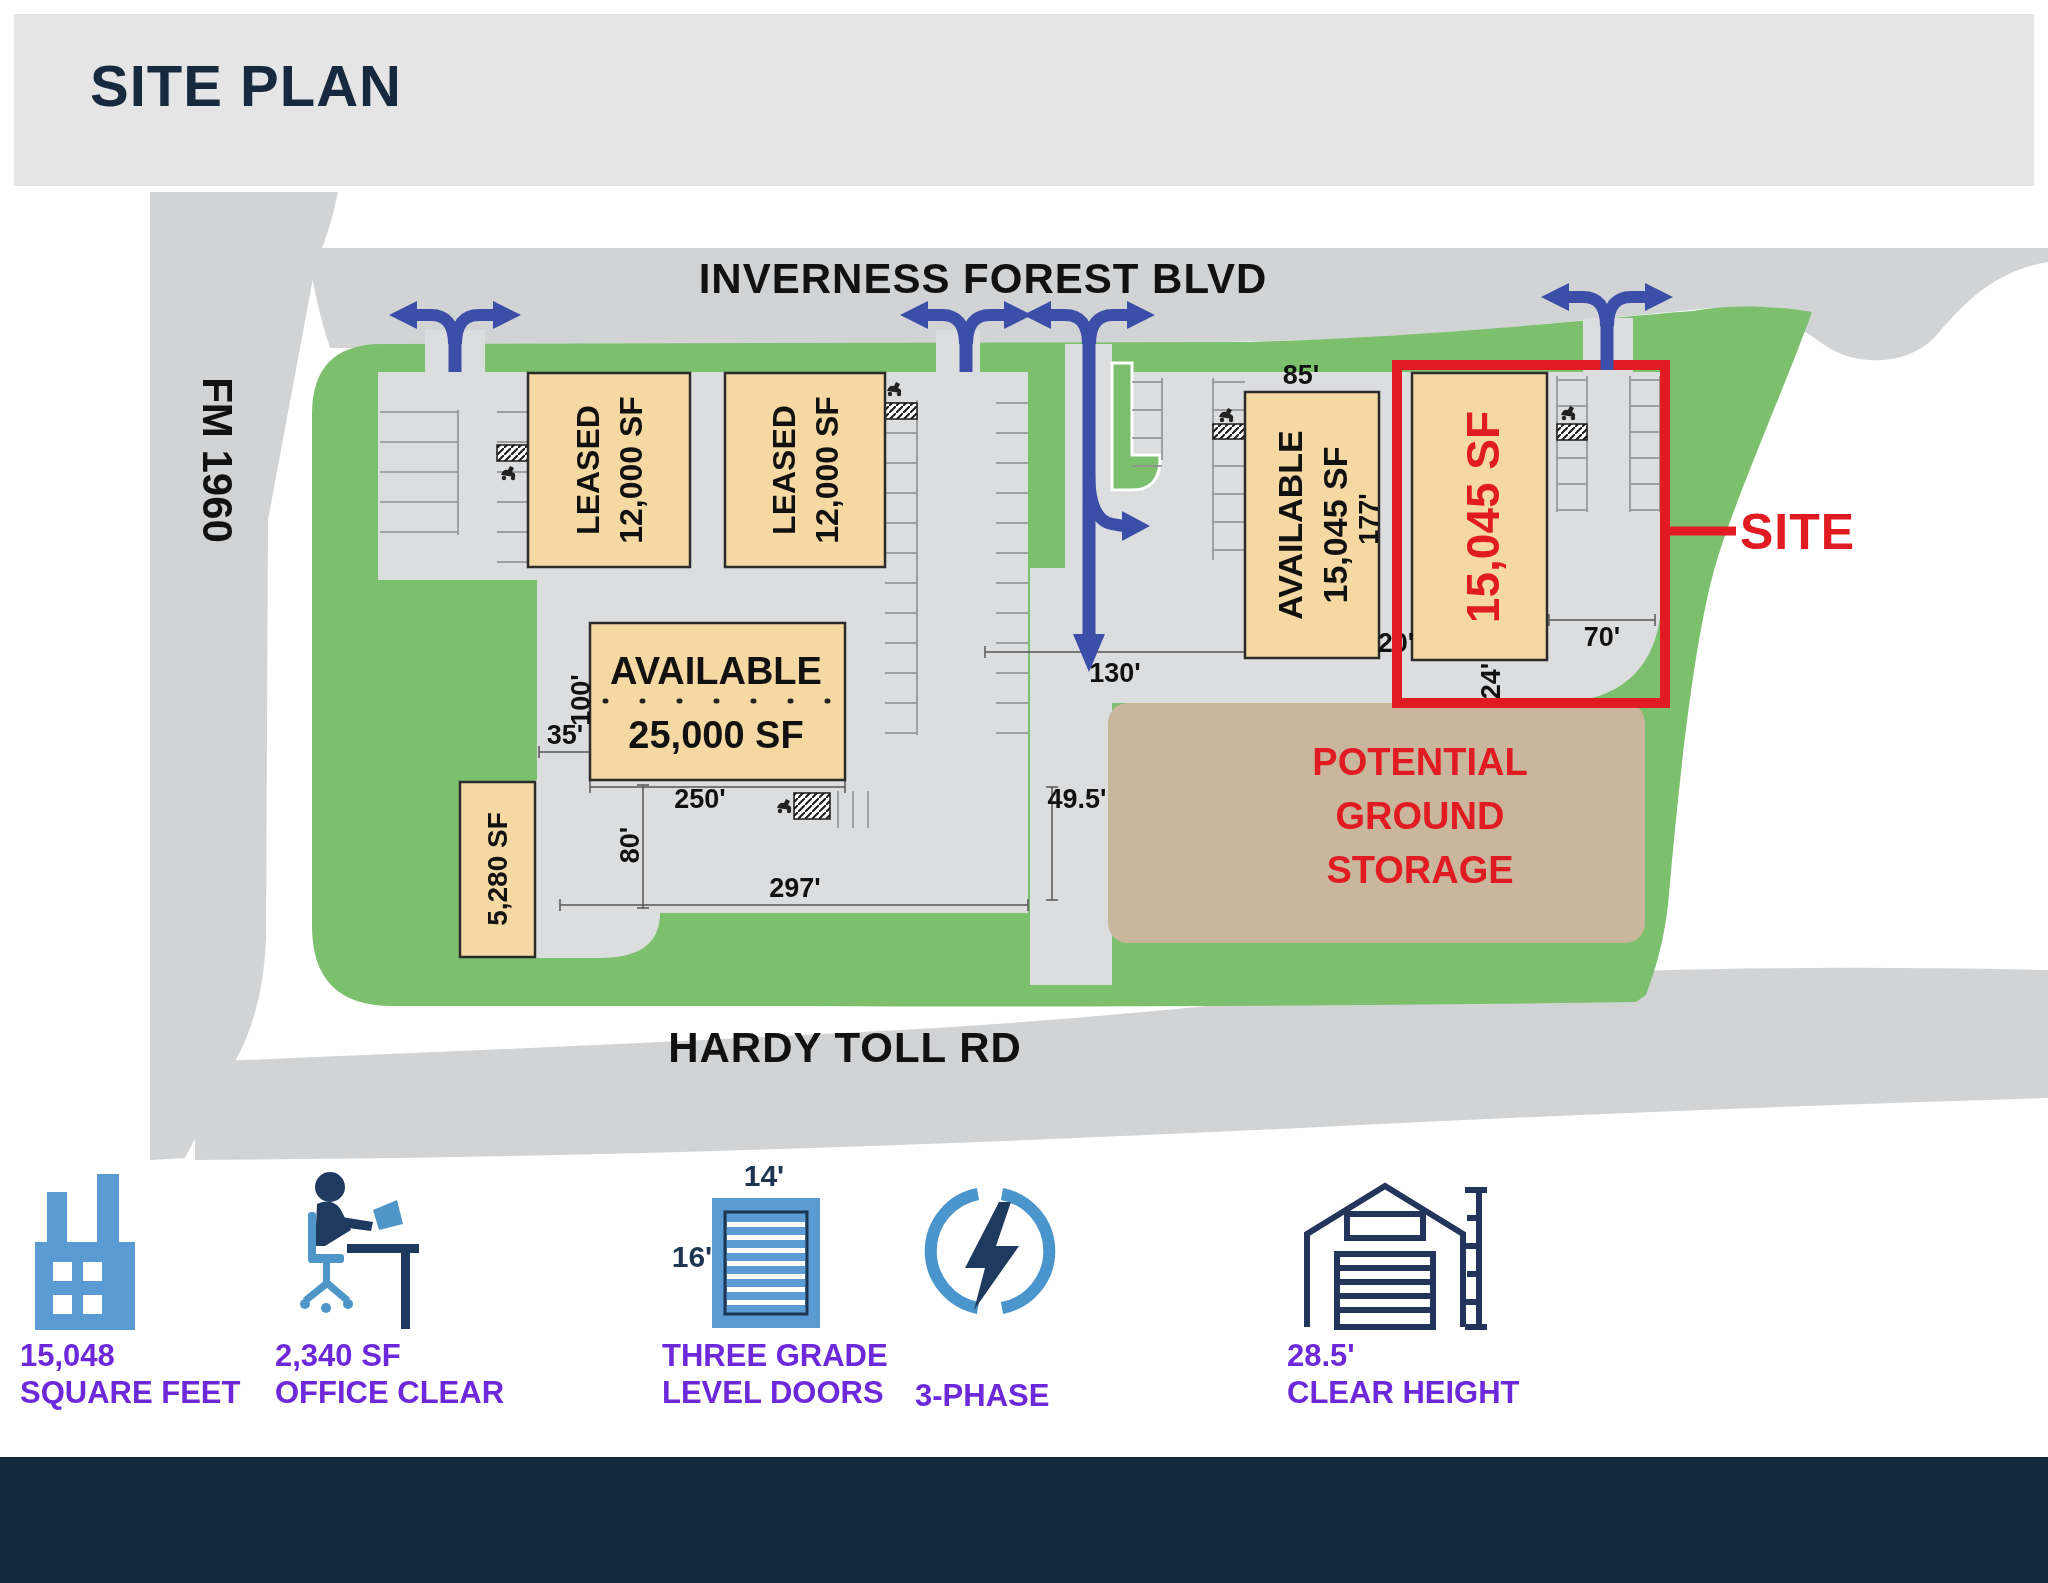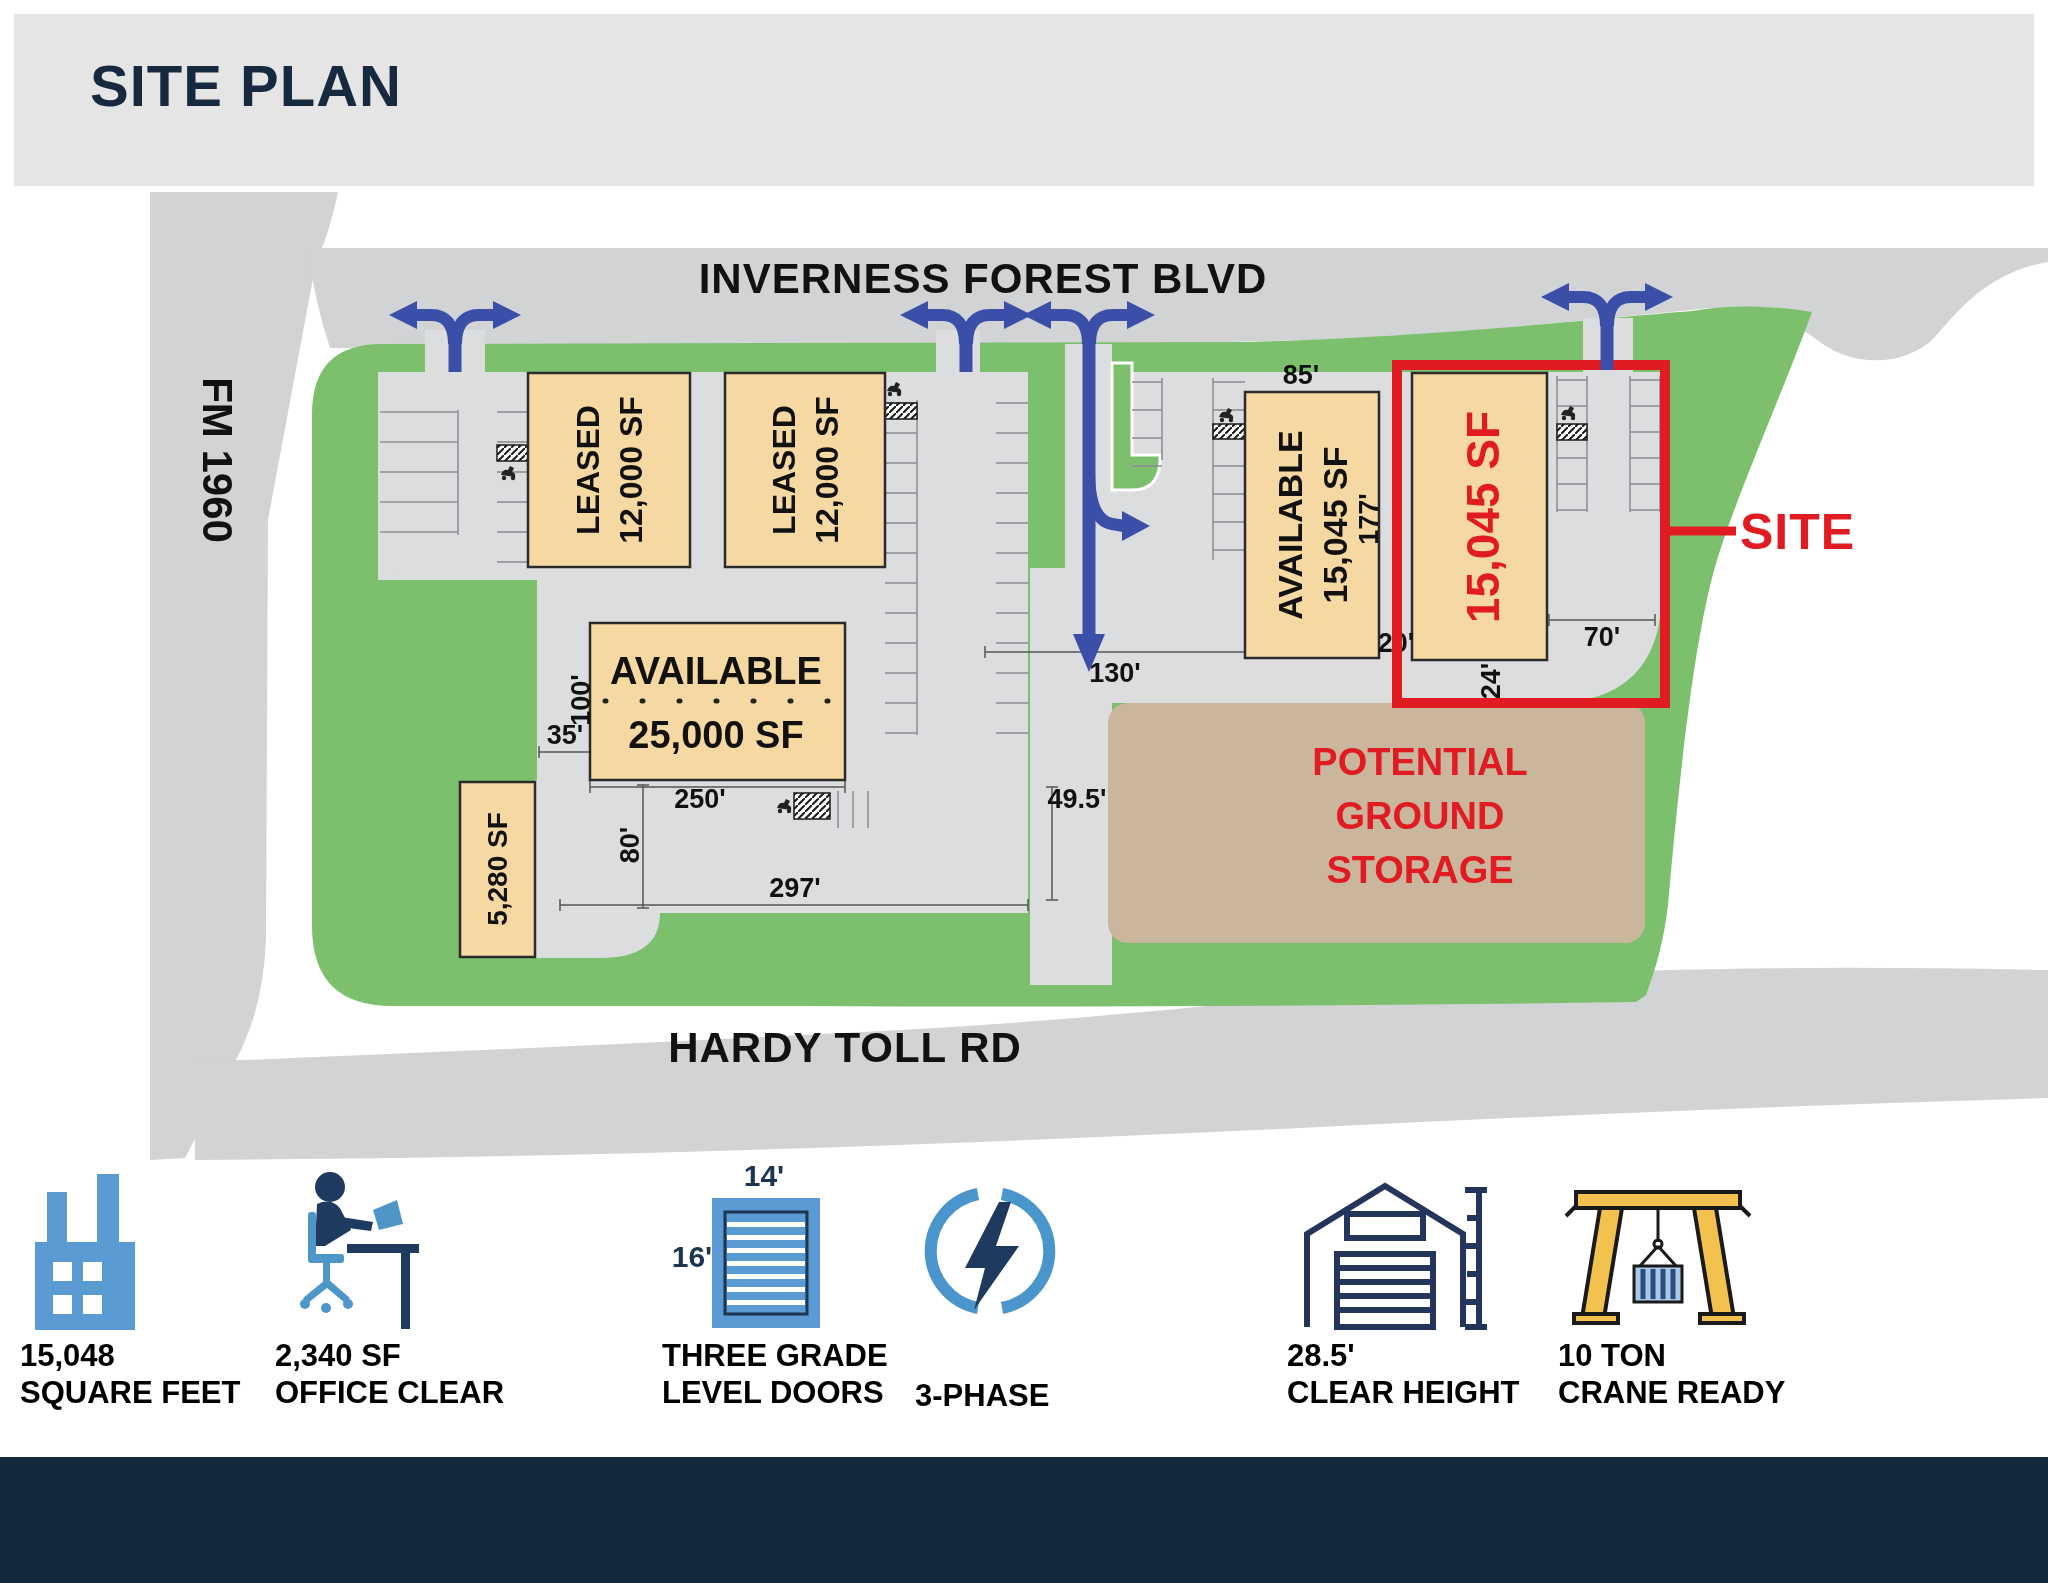--- a/index.html
+++ b/index.html
@@ -4,21 +4,21 @@
 <style>
   html,body{margin:0;padding:0;background:#ffffff;}
   .page{position:relative;width:2048px;height:1583px;background:#ffffff;overflow:hidden;
         font-family:"Liberation Sans",sans-serif;}
   .header{position:absolute;left:14px;top:14px;width:2020px;height:172px;background:#e5e5e5;}
   .header h1{margin:0;position:absolute;left:76px;top:38px;font-size:58px;font-weight:700;
              color:#16293f;letter-spacing:1px;}
   .plan-svg{position:absolute;left:0;top:0;}
   .feature{position:absolute;top:1162px;width:330px;display:flex;flex-direction:column;
            align-items:flex-start;}
-  .feature .fl{font-size:31px;font-weight:700;color:#000000;line-height:37px;text-align:center;}
+  .feature .fl{font-size:31px;font-weight:700;color:#6d28d9;line-height:37px;text-align:center;}
   .footer{position:absolute;left:0;top:1457px;width:2048px;height:126px;background:#122a3c;}
   
   .dim{font-family:"Liberation Sans",sans-serif;font-size:27px;font-weight:600;fill:#111;text-anchor:middle;}
   .road-label{font-family:"Liberation Sans",sans-serif;font-size:42px;font-weight:700;fill:#111;text-anchor:middle;}
   .bl{font-family:"Liberation Sans",sans-serif;font-weight:700;fill:#111;text-anchor:middle;}
   .redtxt{fill:#e11b22;}
   .icon-num{font-family:"Liberation Sans",sans-serif;font-size:30px;font-weight:700;fill:#1c3550;text-anchor:middle;}
 </style>
 </head>
 <body>
@@ -363,42 +363,20 @@
         <rect x="60" y="52" width="76" height="24"></rect>
         <rect x="50" y="92" width="96" height="73"></rect>
         <path d="M52,106 H144 M52,120 H144 M52,134 H144 M52,148 H144"></path>
         <path d="M192,28 V165 M178,28 H200 M178,165 H200 M180,56 H192 M174,84 H192 M180,112 H192 M174,140 H192"></path>
       </g>
     </svg>
     <div class="fl">28.5'</div>
     <div class="fl">CLEAR HEIGHT</div>
   </div>
 
-  <div class="feature" style="left:1558px;">
-    <svg width="200" height="175" viewBox="0 0 200 175">
-      <g stroke="#1a1a1a" stroke-width="4">
-        <path d="M22,40 L8,54 M178,40 L192,54" fill="none"></path>
-        <rect x="18" y="30" width="164" height="16" fill="#f2c14e"></rect>
-        <polygon points="42,46 64,46 46,156 24,156" fill="#f2c14e"></polygon>
-        <polygon points="136,46 158,46 176,156 154,156" fill="#f2c14e"></polygon>
-        <rect x="16" y="152" width="44" height="9" fill="#f2c14e"></rect>
-        <rect x="142" y="152" width="44" height="9" fill="#f2c14e"></rect>
-      </g>
-      <g stroke="#1a1a1a" stroke-width="3" fill="none">
-        <path d="M100,46 V80 M100,84 L82,104 M100,84 L118,104"></path>
-        <circle cx="100" cy="82" r="4"></circle>
-      </g>
-      <rect x="76" y="104" width="48" height="36" fill="#a9c9ea" stroke="#1a1a1a" stroke-width="3"></rect>
-      <g stroke="#2b4d7e" stroke-width="5">
-        <path d="M85,107 V137 M95,107 V137 M105,107 V137 M115,107 V137"></path>
-      </g>
-    </svg>
-    <div class="fl">10 TON</div>
-    <div class="fl">CRANE READY</div>
-  </div>
 
   <div class="footer">
     
     
     
   </div>
 
 </div>
 
 </body></html>

